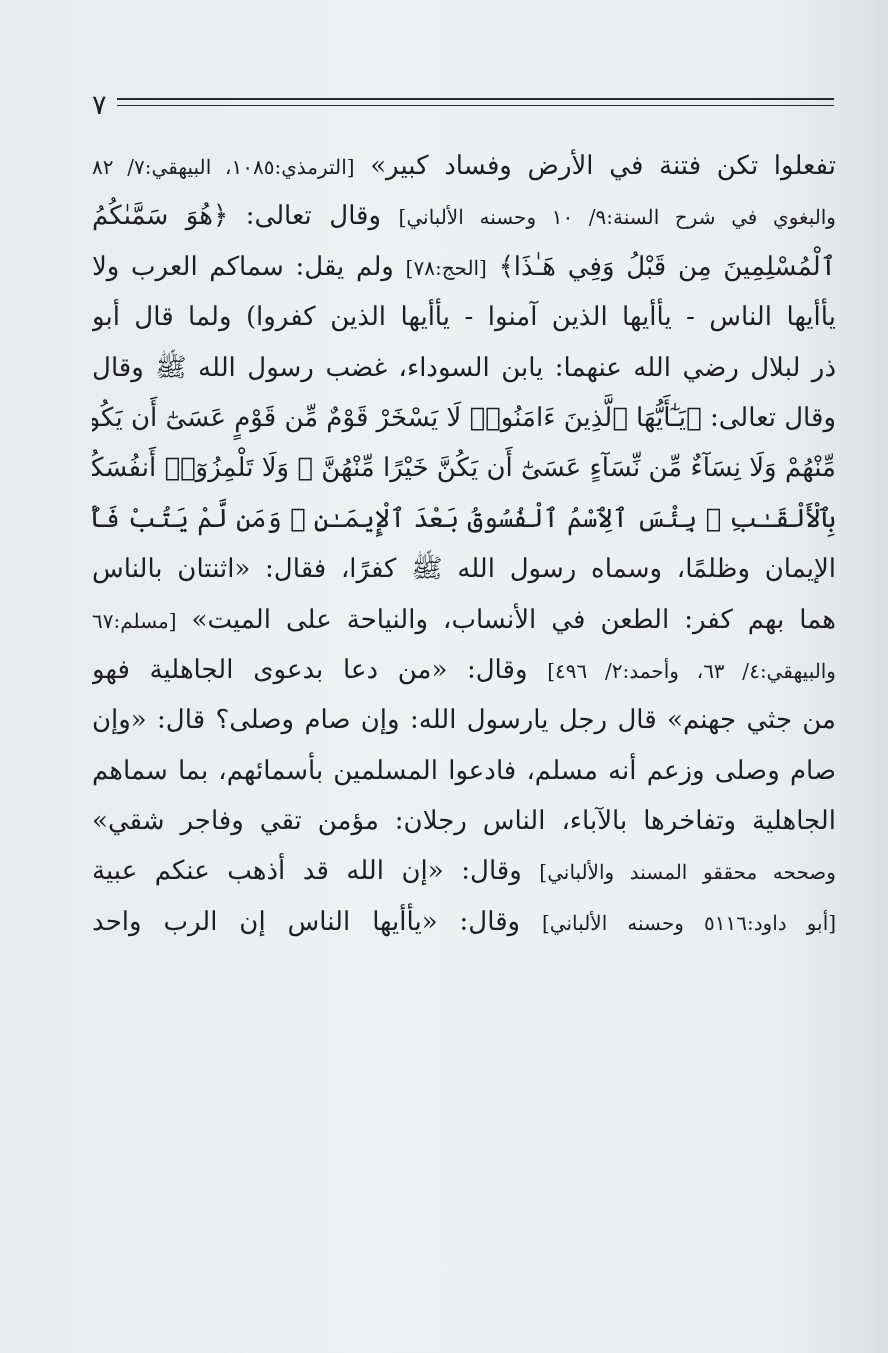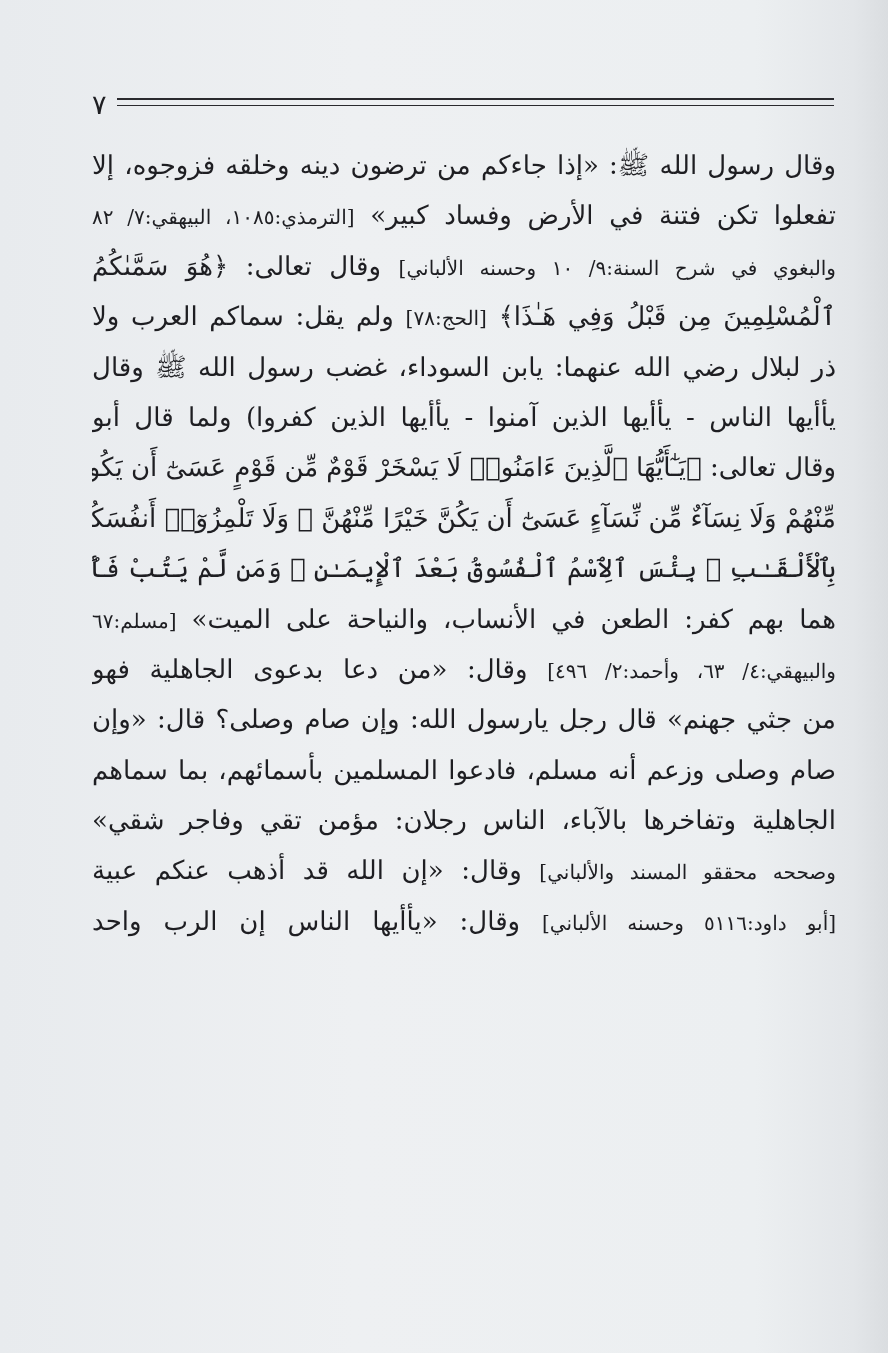--- a/index.html
+++ b/index.html
@@ -76,29 +76,29 @@
 <body>
 
 <div class="page">
 
   <div class="header">
     <span class="header-rule"></span>
     <span class="page-number">٧</span>
   </div>
 
   <div class="body-text">
-    <div class="line"><span>وقال رسول الله ﷺ: «إذا جاءكم من ترضون دينه وخلقه فزوجوه، إلا</span></div>
     <div class="line"><span>تفعلوا تكن فتنة في الأرض وفساد كبير» </span><span class="cite">[الترمذي:١٠٨٥، البيهقي:٧/ ٨٢</span></div>
     <div class="line"><span class="cite">والبغوي في شرح السنة:٩/ ١٠ وحسنه الألباني]</span><span> وقال تعالى: ﴿هُوَ سَمَّىٰكُمُ</span></div>
     <div class="line"><span>ٱلْمُسْلِمِينَ مِن قَبْلُ وَفِي هَـٰذَا﴾ </span><span class="cite">[الحج:٧٨]</span><span> ولم يقل: سماكم العرب ولا</span></div>
+    <div class="line"><span>يأأيها الناس - يأأيها الذين آمنوا - يأأيها الذين كفروا) ولما قال أبو</span></div>
     <div class="line"><span>ذر لبلال رضي الله عنهما: يابن السوداء، غضب رسول الله ﷺ وقال</span></div>
-    <div class="line"><span>يأأيها الناس - يأأيها الذين آمنوا - يأأيها الذين كفروا) ولما قال أبو</span></div>
     <div class="line"><span>وقال تعالى: ﴿يَـٰٓأَيُّهَا ٱلَّذِينَ ءَامَنُوا۟ لَا يَسْخَرْ قَوْمٌ مِّن قَوْمٍ عَسَىٰٓ أَن يَكُونُوا۟ خَيْرًا</span></div>
     <div class="line"><span>مِّنْهُمْ وَلَا نِسَآءٌ مِّن نِّسَآءٍ عَسَىٰٓ أَن يَكُنَّ خَيْرًا مِّنْهُنَّ ۖ وَلَا تَلْمِزُوٓا۟ أَنفُسَكُمْ وَلَا تَنَابَزُوا۟</span></div>
     <div class="line"><span>بِٱلْأَلْقَـٰبِ ۖ بِئْسَ ٱلِٱسْمُ ٱلْفُسُوقُ بَعْدَ ٱلْإِيمَـٰنِ ۚ وَمَن لَّمْ يَتُبْ فَأُو۟لَـٰٓئِكَ هُمُ ٱلظَّـٰلِمُونَ﴾</span></div>
+    <div class="line"><span>الإيمان وظلمًا، وسماه رسول الله ﷺ كفرًا، فقال: «اثنتان بالناس</span></div>
     <div class="line"><span>هما بهم كفر: الطعن في الأنساب، والنياحة على الميت» </span><span class="cite">[مسلم:٦٧</span></div>
     <div class="line"><span class="cite">والبيهقي:٤/ ٦٣، وأحمد:٢/ ٤٩٦]</span><span> وقال: «من دعا بدعوى الجاهلية فهو</span></div>
     <div class="line"><span>من جثي جهنم» قال رجل يارسول الله: وإن صام وصلى؟ قال: «وإن</span></div>
     <div class="line"><span>صام وصلى وزعم أنه مسلم، فادعوا المسلمين بأسمائهم، بما سماهم</span></div>
     <div class="line"><span>الجاهلية وتفاخرها بالآباء، الناس رجلان: مؤمن تقي وفاجر شقي»</span></div>
     <div class="line"><span class="cite">وصححه محققو المسند والألباني]</span><span> وقال: «إن الله قد أذهب عنكم عبية</span></div>
     <div class="line"><span class="cite">[أبو داود:٥١١٦ وحسنه الألباني]</span><span> وقال: «يأأيها الناس إن الرب واحد</span></div>
   </div>
 
 </div>

